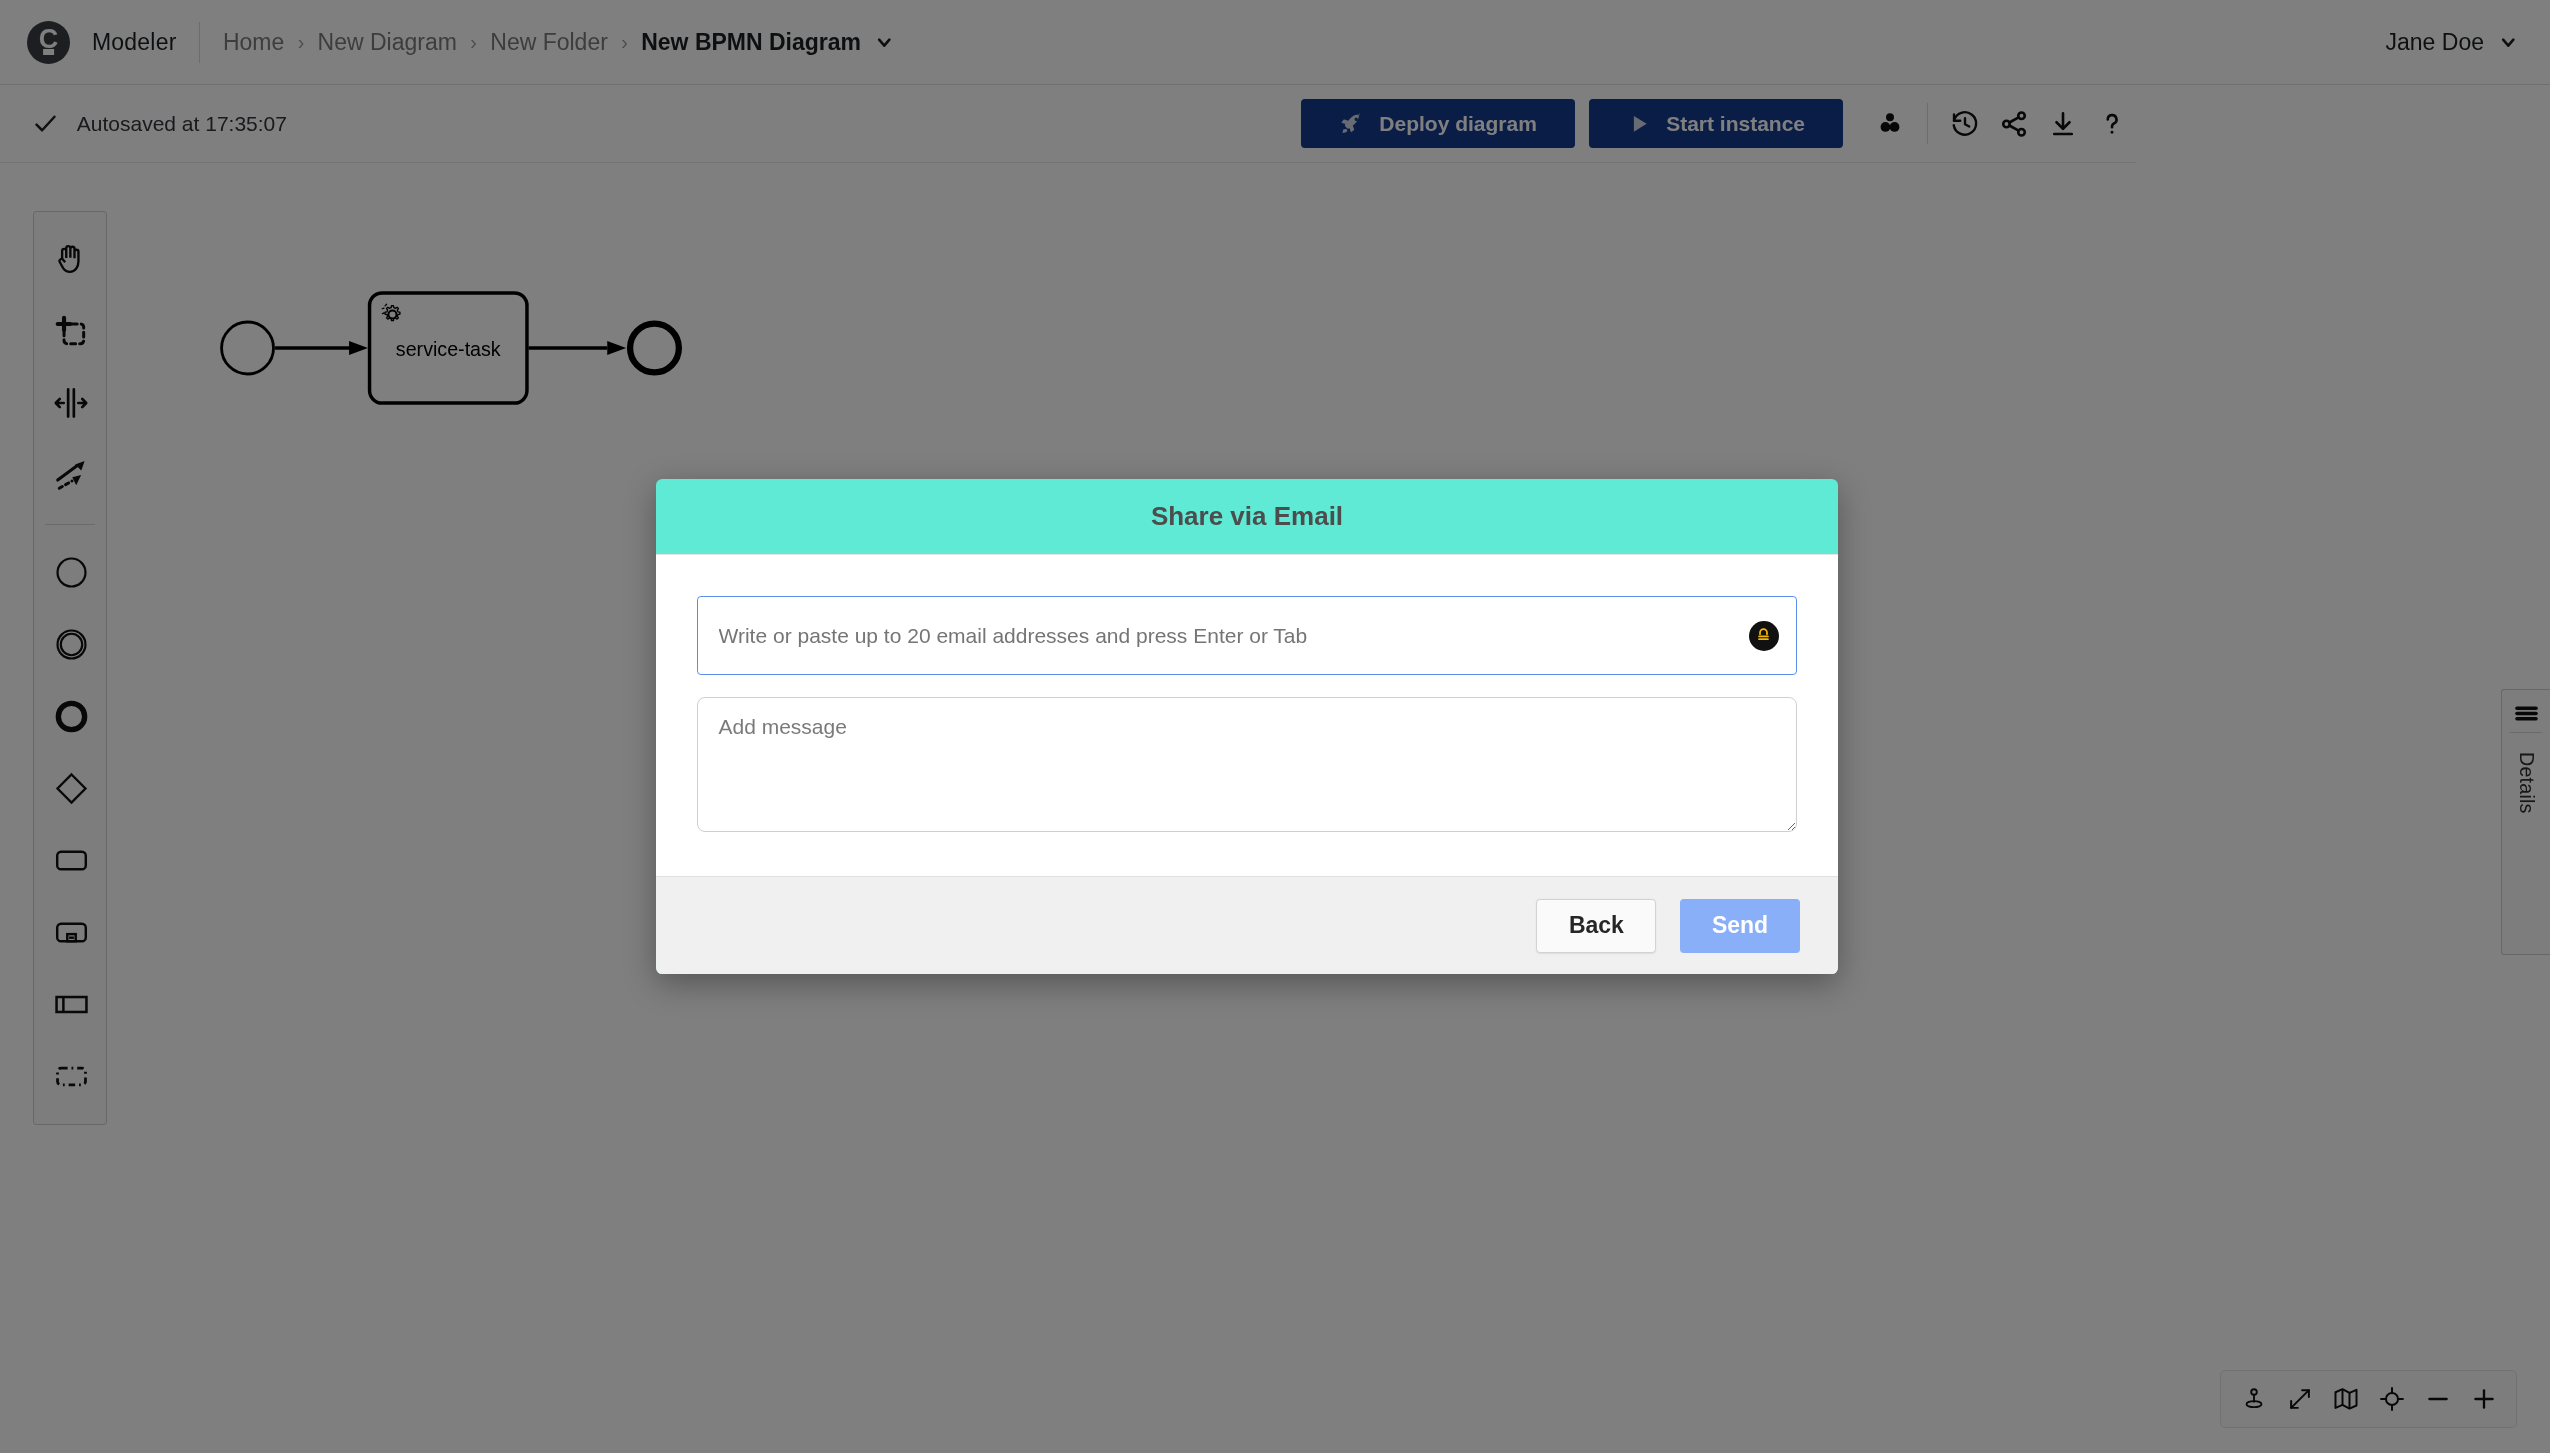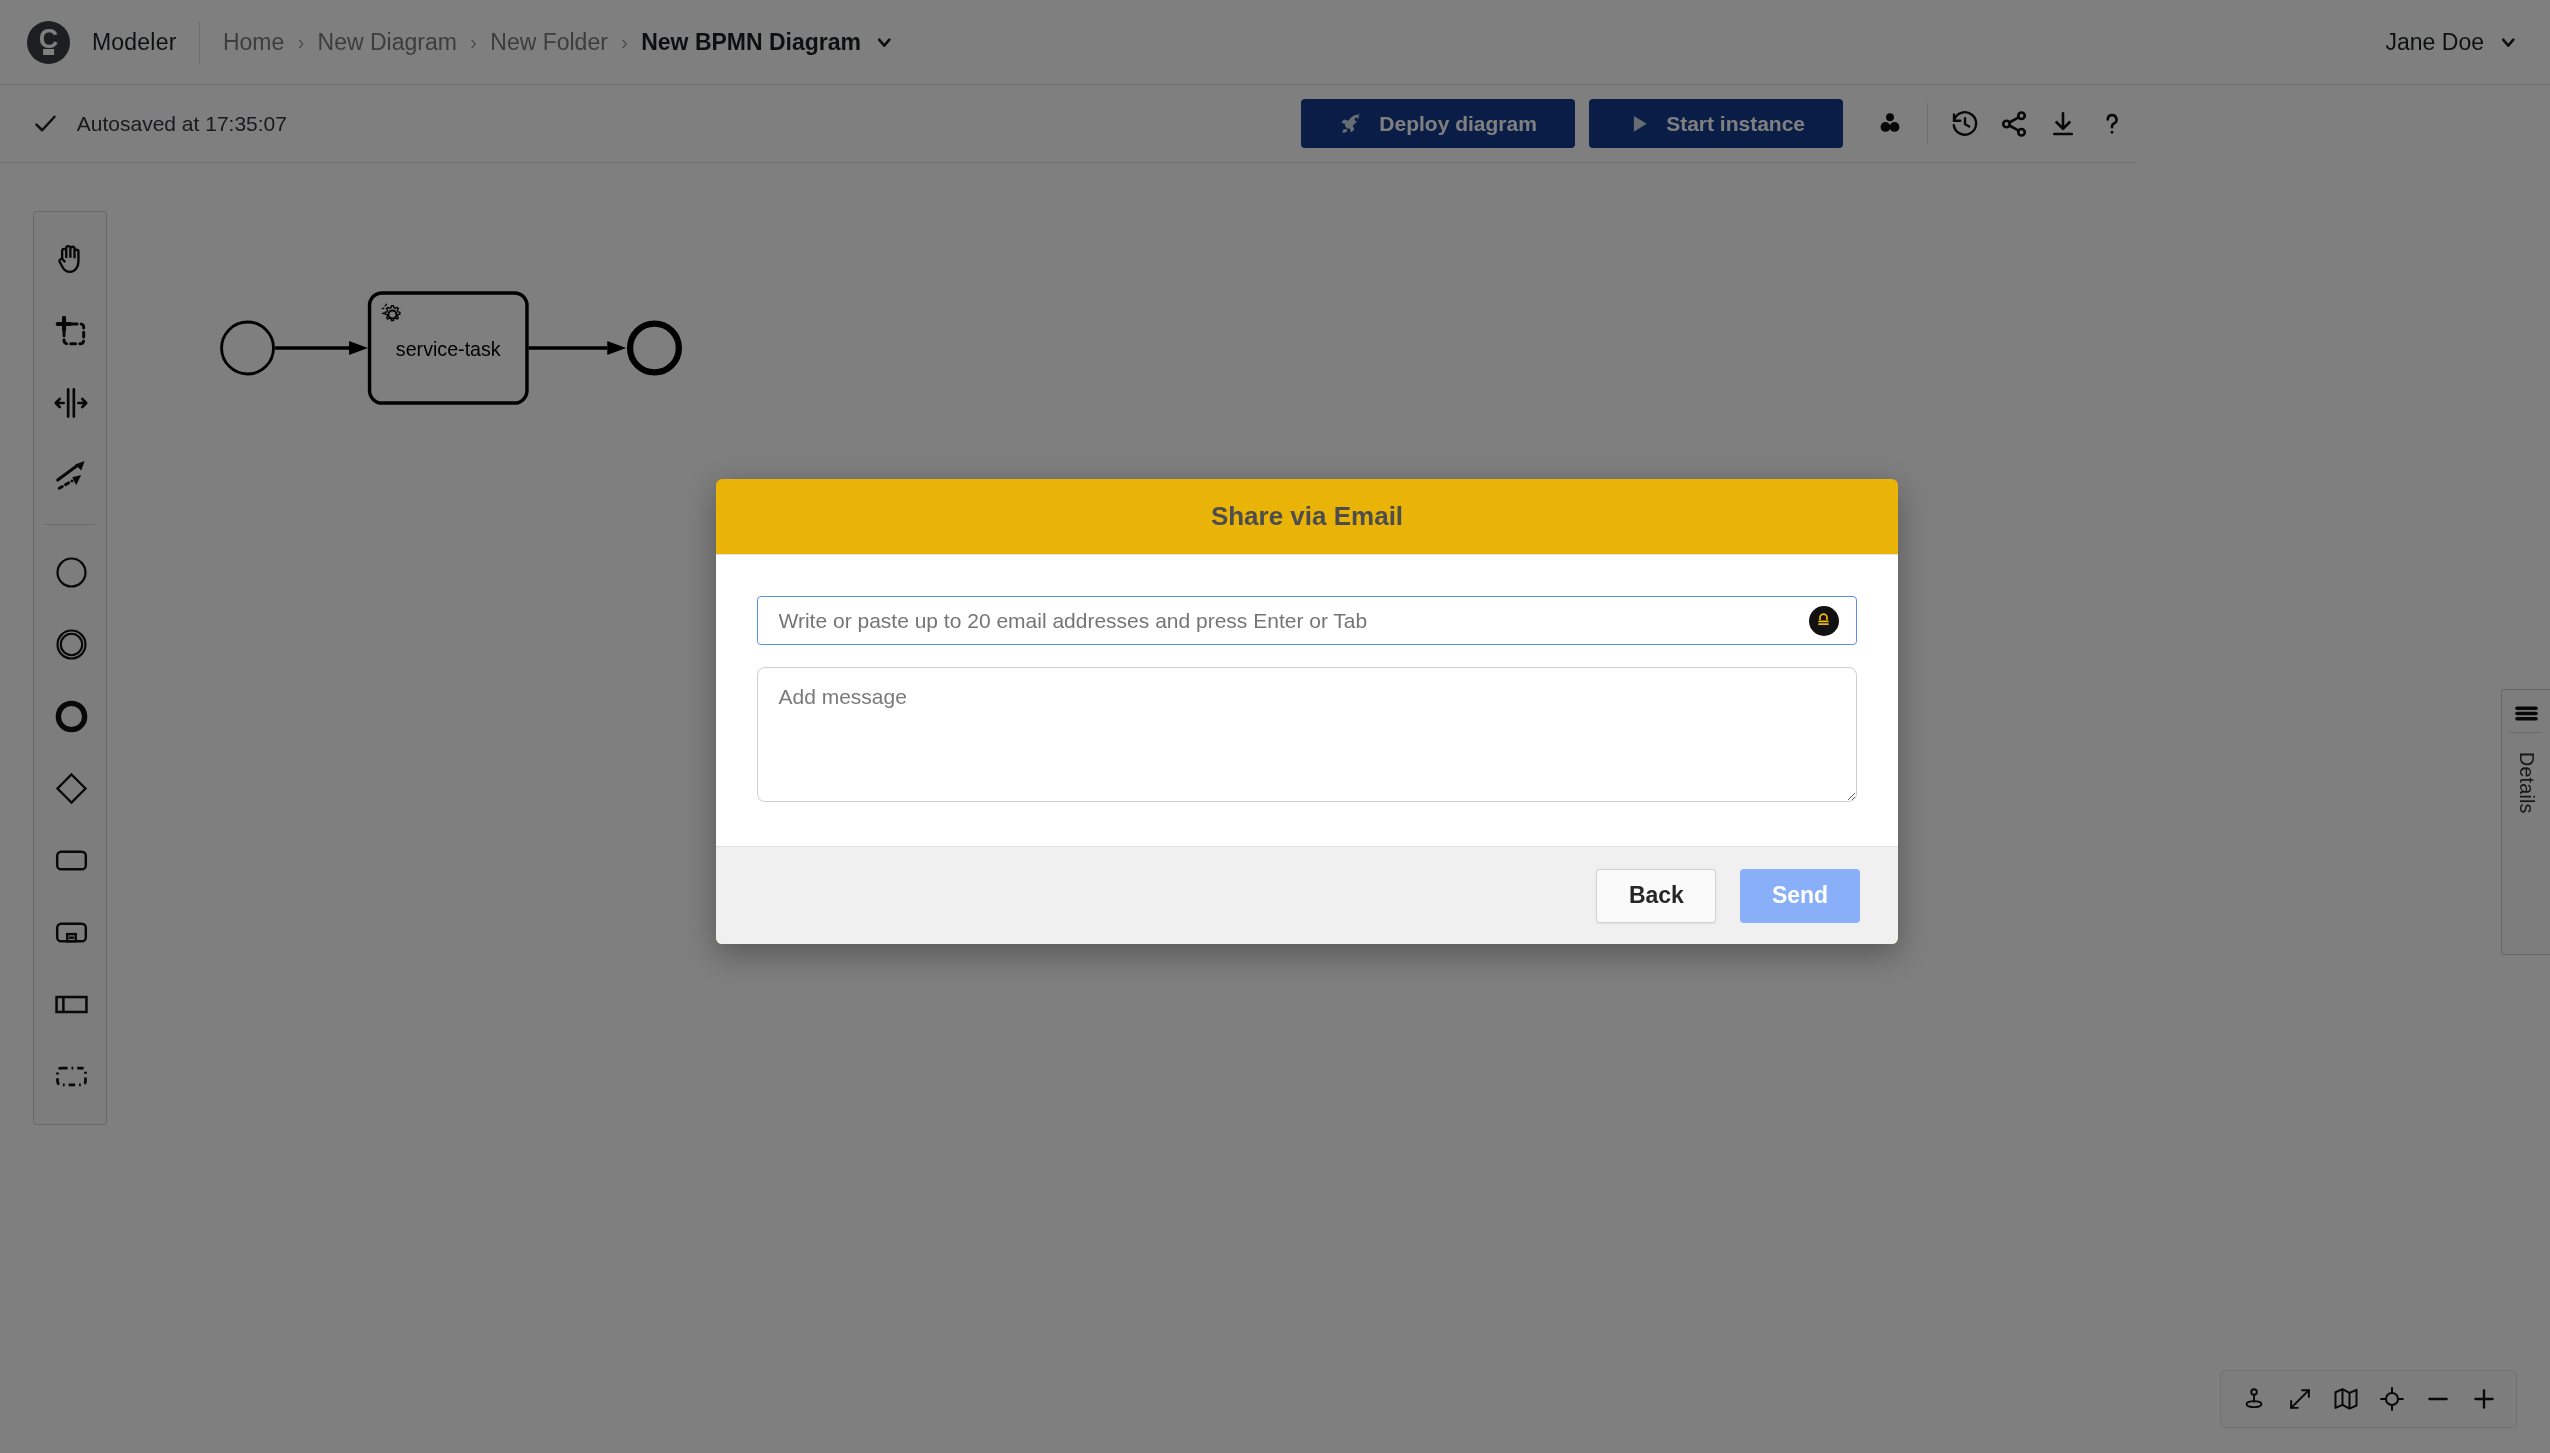--- a/index.html
+++ b/index.html
@@ -114,33 +114,33 @@
   .z-item {
     width: 46px; height: 46px; display:flex; align-items:center; justify-content:center;
     cursor: pointer;
   }
 
   
   .overlay {
     position: absolute; inset: 0; background: rgba(0,0,0,0.5); z-index: 50;
   }
   .modal {
-    position: absolute; left: 716px; top: 479px; width: 1182px;
-    background: #eab308; border-radius: 6.3px; z-index: 60;
+    position: absolute; left: 656px; top: 479px; width: 1182px;
+    background: #5eead4; border-radius: 6.3px; z-index: 60;
     box-shadow: 0 9.4px 31.5px rgba(0,0,0,.32);
     overflow: hidden;
   }
   .modal-header {
     height: 76px; display:flex; align-items:center; justify-content:center;
     border-bottom: 0.8px solid #e4e4e4;
   }
   .modal-title { font-size: 26px; font-weight: 700; color: #4d4d4d; }
   .modal-body { padding: 41px 41px 44px 41px; background:#fff; }
   .email-field {
-    position: relative; width: 100%; height: 49px;
+    position: relative; width: 100%; height: 79px;
     border: 1.6px solid #5b8def; border-radius: 3.9px; background: #fff;
     display: flex; align-items: center;
   }
   .email-input {
     flex: 1; border: none; outline: none; background: transparent;
     font-size: 21px; color: #2b2b2b; padding: 0 20.5px;
     font-family: "Liberation Sans", sans-serif;
   }
   .email-input::placeholder { color: #757575; }
   .pw-badge {

